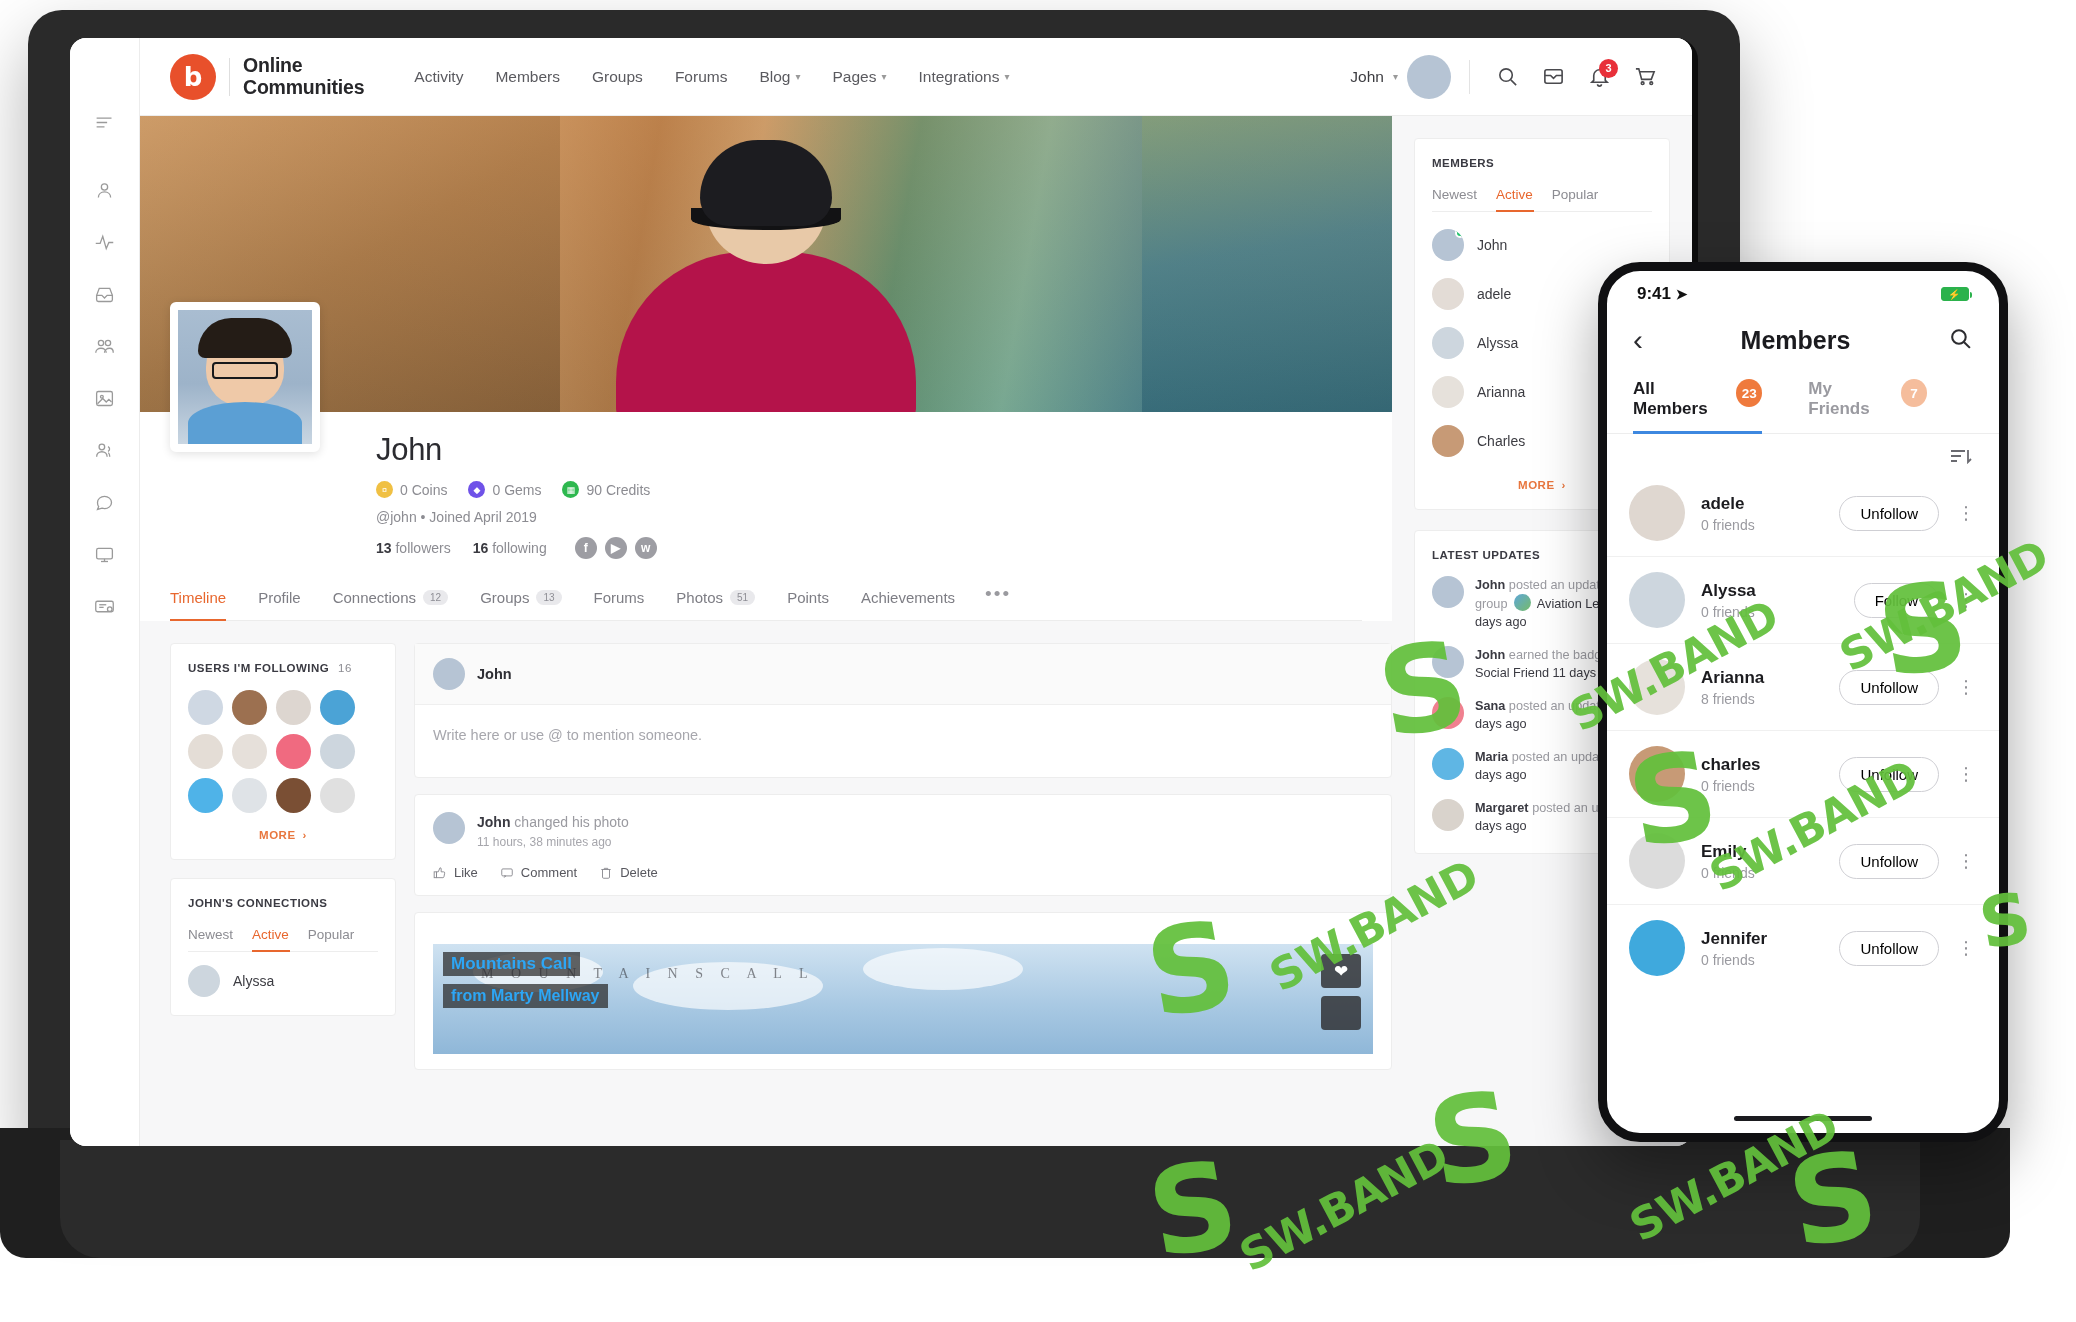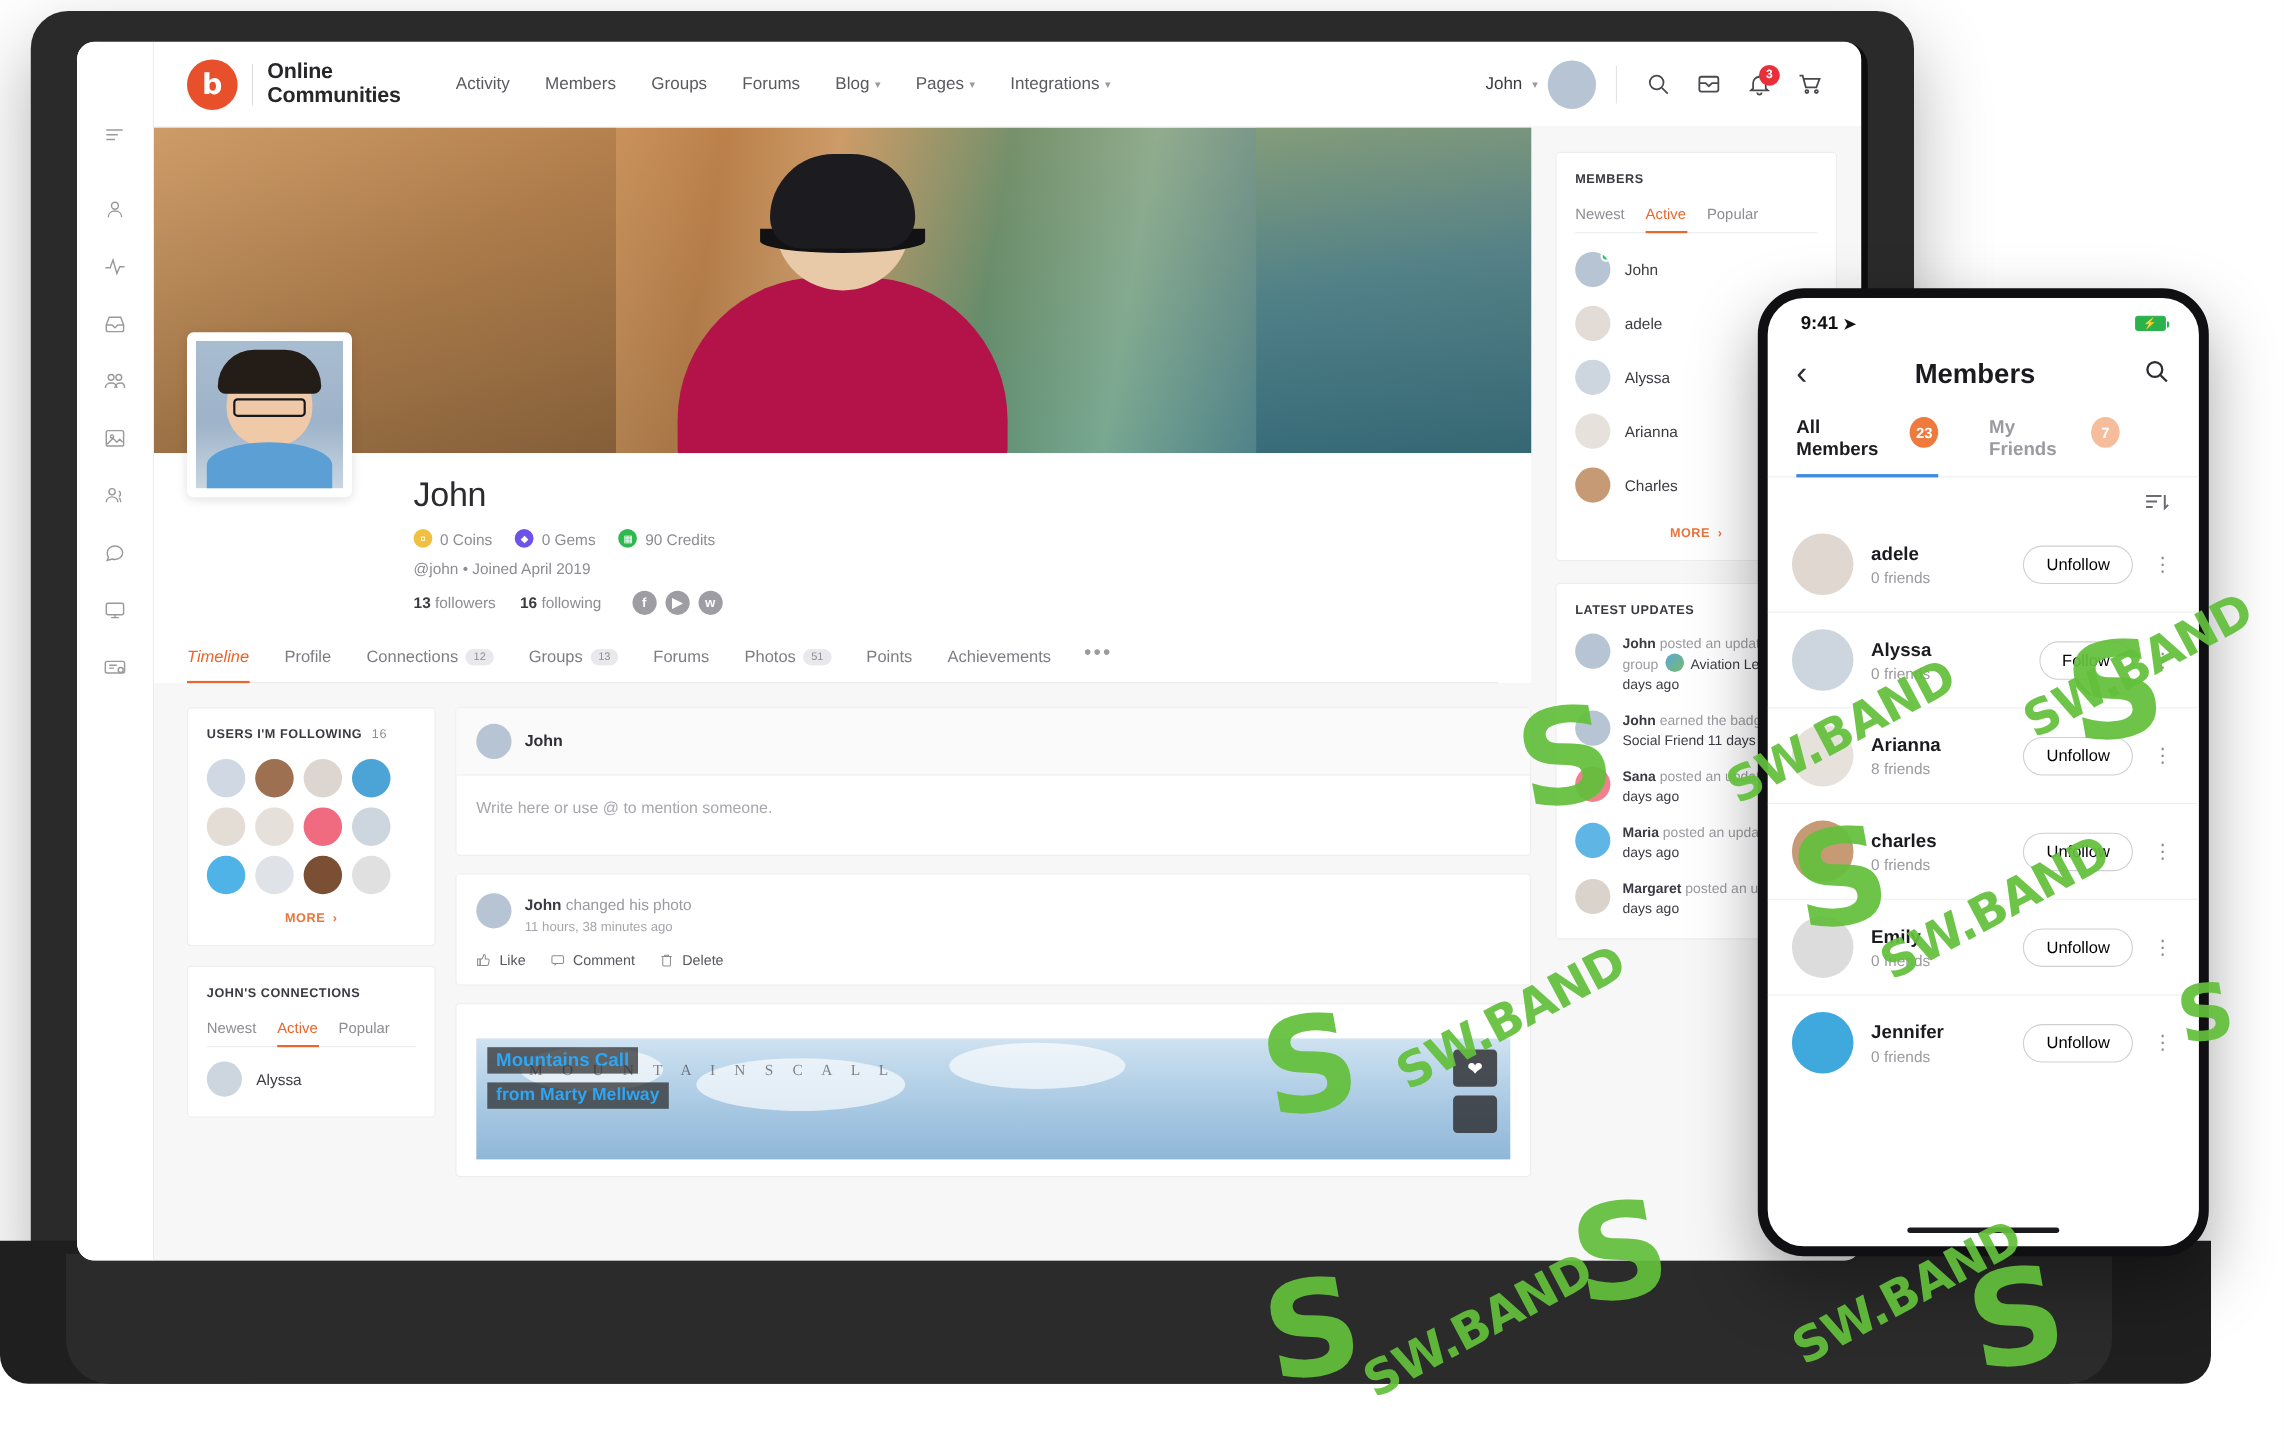--- a/index.html
+++ b/index.html
@@ -210,21 +210,21 @@
   .stat b { color: #3a3a40; font-weight: bold; }
   .socials { display: flex; gap: 8px; margin-left: 6px; }
   .soc { width: 22px; height: 22px; border-radius: 50%; background: #9d9da3; display:flex; align-items:center; justify-content:center; color:#fff; font-size:12px; font-weight:bold; cursor:pointer; }
 
   
   .tabbar { display: flex; align-items: center; gap: 0; padding: 16px 0 0 0; border-bottom: 1px solid #ececec; }
   .tab {
     padding: 10px 16px 14px 16px; font-size: 15px; color: #7d7d84; cursor: pointer;
     display: flex; align-items: center; gap: 7px; position: relative; white-space: nowrap;
   }
-  .tab:first-child { padding-left: 0; margin-left: 0; font-style: italic;}
+  .tab:first-child { padding-left: 0; margin-left: 0;}
   .tab.active { color: #e8672e; }
   .tab.active:after {
     content:""; position:absolute; left: 0; right: 16px; bottom: -1px; height: 2px; background: #e8672e;
   }
   .pill {
     background: #e9e9ec; color: #8e8e95; font-size: 10px; border-radius: 9px;
     padding: 2px 7px; min-width: 20px; text-align: center;
   }
   .tab-more { color: #9a9a9f; font-size: 19px; letter-spacing: 2px; padding: 0 10px 12px 14px; cursor:pointer;}
 

